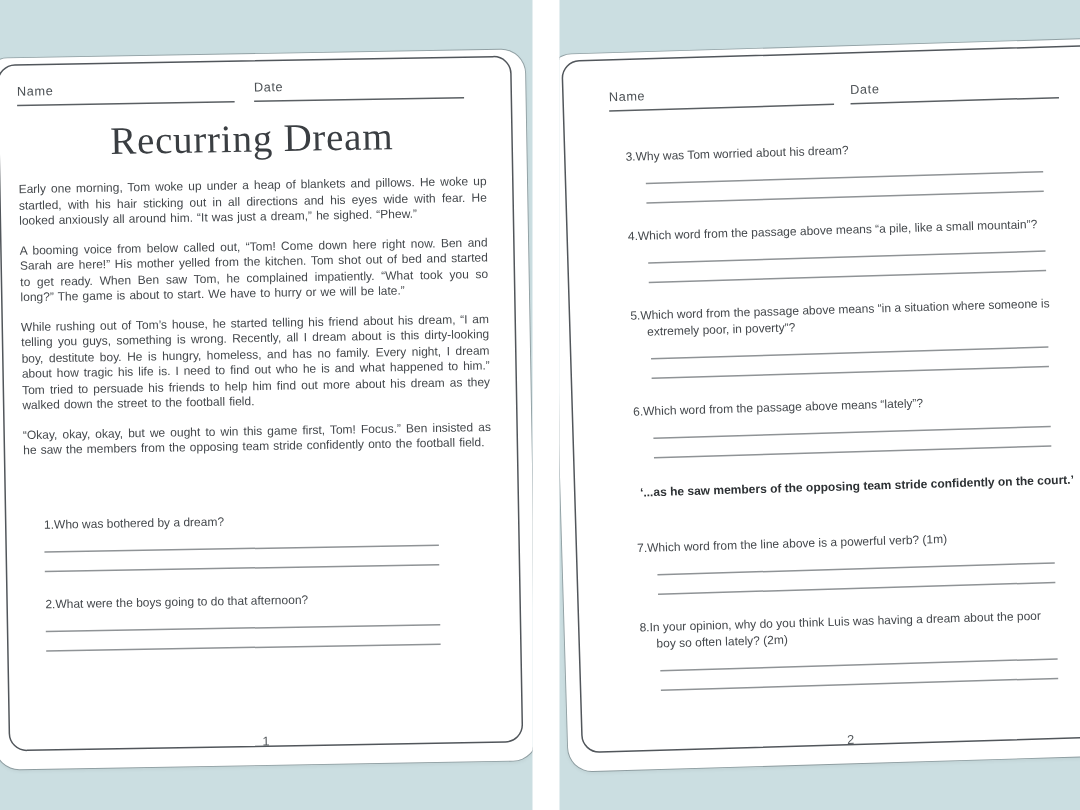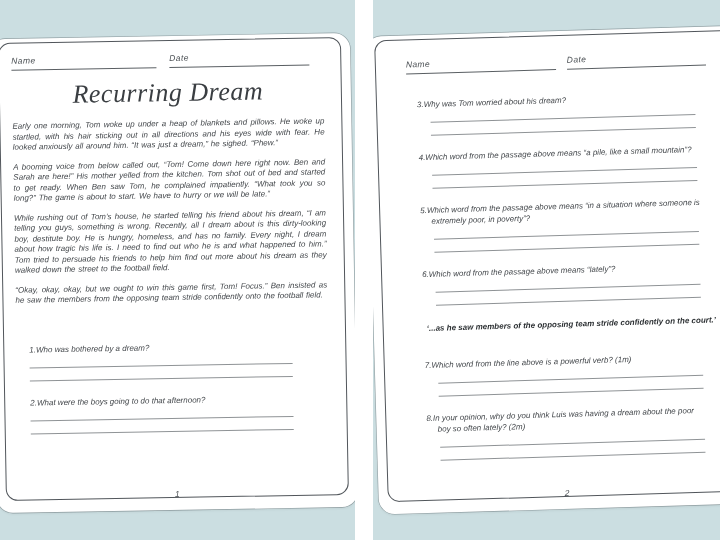--- a/index.html
+++ b/index.html
@@ -1,21 +1,21 @@
 <!DOCTYPE html>
 <html><head>
 <meta charset="utf-8">
 <style>
   html, body { margin:0; padding:0; }
   body {
     width:720px; height:540px; overflow:hidden;
     background:#ffffff;
     font-family:"Liberation Sans", sans-serif;
   }
-  .canvas { position:relative; width:720px; height:540px; background:#ffffff;font-style:italic; }
+  .canvas { position:relative; width:720px; height:540px; background:#ffffff; }
 
   
   .tile { position:absolute; top:0; height:540px; background:#cbdee1; overflow:hidden; }
   .tile-left  { left:0;     width:355px; }
   .tile-right { left:373px; width:347px; }
 
   
   .page {
     position:absolute; background:#ffffff; border-radius:16px;
     box-shadow:0 0 0 0.6px rgba(80,90,95,0.45), 0 1px 3px rgba(0,0,0,0.08);

